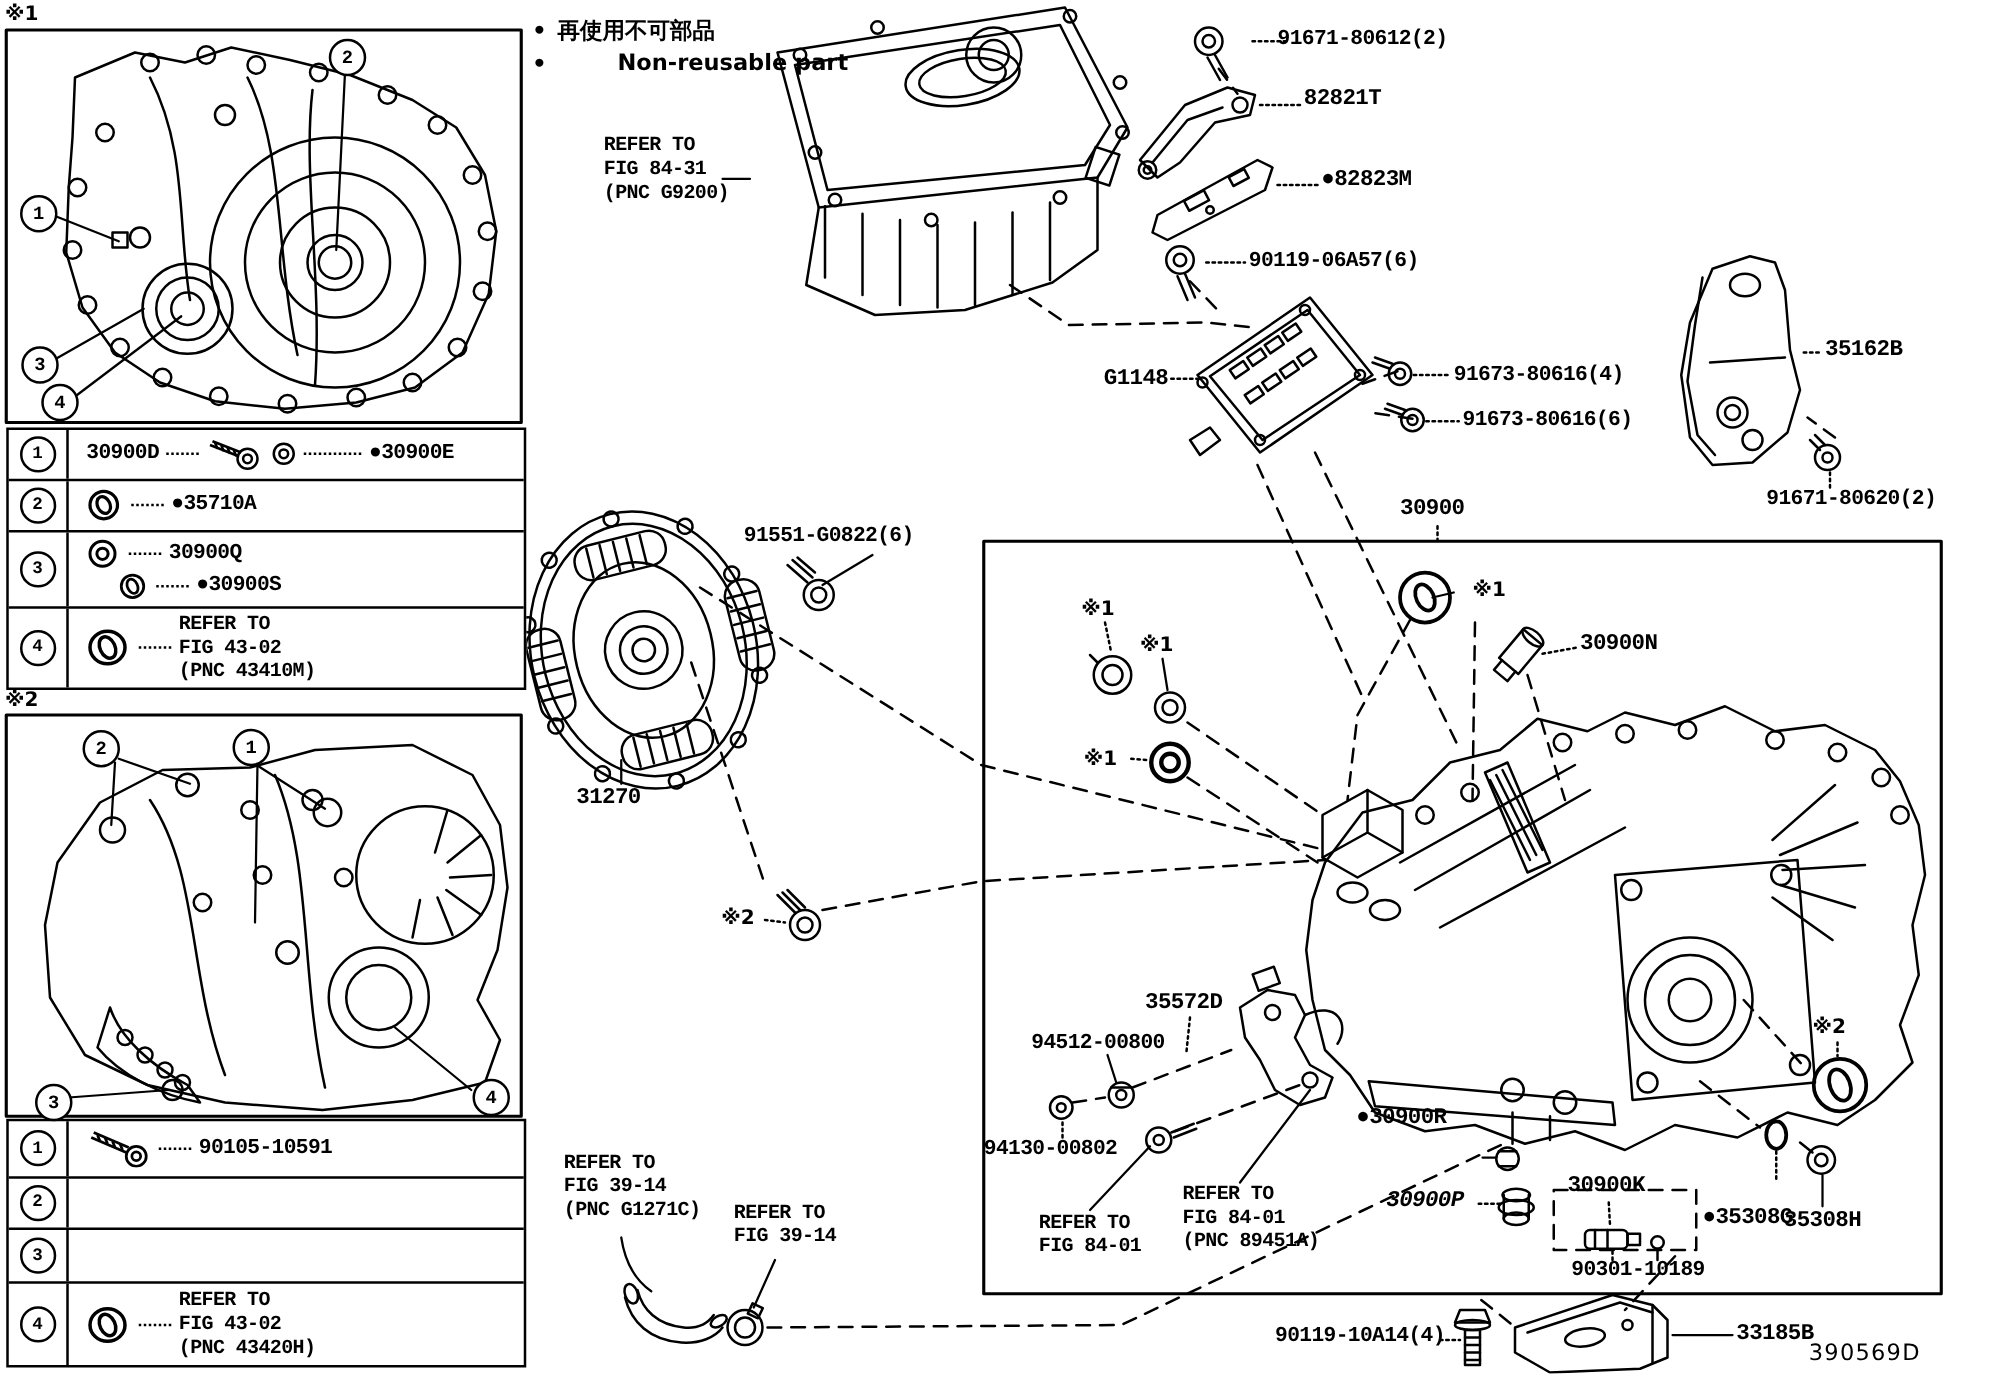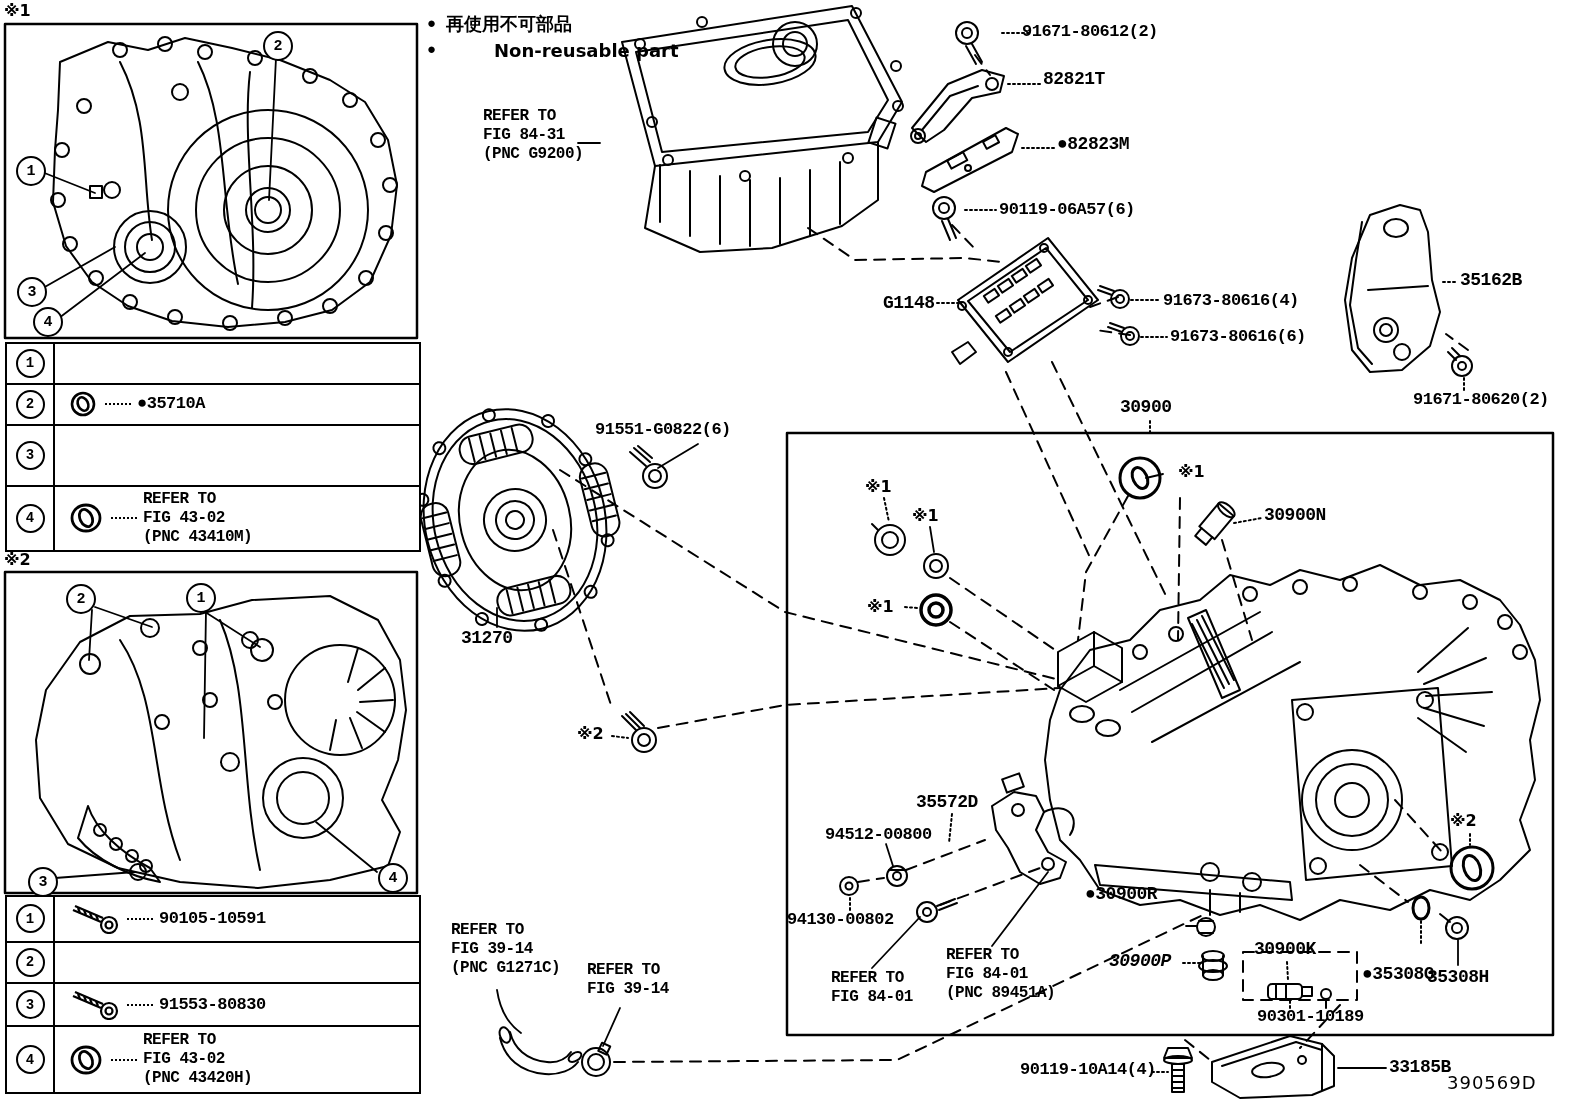--- a/index.html
+++ b/index.html
@@ -499,38 +499,73 @@
   <div class="co" style="left:186px;top:583px;">1</div>
   <div class="co" style="left:66px;top:584px;">2</div>
   <div class="co" style="left:28px;top:867px;">3</div>
   <div class="co" style="left:378px;top:863px;">4</div>
 
   <div class="tbl" style="left:5px;top:342px;width:412px;height:206px;">
     <div class="trow" style="height:40px;">
       <div class="numcell">
           <span class="ncirc">1</span>
         </div>
+      <div class="pcell">
+        <span class="ptxt">30900D</span>
+        <span class="dotlead"></span>
+        <svg class="icon" width="46" height="26" viewBox="0 0 46 26" fill="none" stroke="#000" stroke-width="2">
+          <path d="M3,6 L26,15"></path>
+            <path d="M5,3 L28,12"></path>
+            <path d="M7,4 L9,9 M12,6 L14,11 M17,8 L19,13 M22,10 L24,15"></path>
+          <circle cx="33" cy="17" r="8"></circle>
+            <circle cx="33" cy="17" r="3.5"></circle>
+        </svg>
+        <svg class="icon" width="20" height="20" viewBox="0 0 20 20" fill="none" stroke="#000" stroke-width="2">
+          <circle cx="10" cy="10" r="8"></circle>
+            <circle cx="10" cy="10" r="3.5"></circle>
+        </svg>
+        <span class="dotlead w"></span>
+        <span class="ptxt">●30900E</span>
+      </div>
     </div>
     <div class="trow" style="height:40px;">
       <div class="numcell">
           <span class="ncirc">2</span>
         </div>
       <div class="pcell">
         <svg class="icon" width="30" height="28" viewBox="0 0 30 28" fill="none" stroke="#000" stroke-width="2.6">
           <ellipse cx="14" cy="14" rx="11" ry="11"></ellipse>
             <ellipse cx="14" cy="14" rx="5" ry="7" transform="rotate(-25 14 14)"></ellipse>
         </svg>
         <span class="dotlead"></span>
         <span class="ptxt">●35710A</span>
       </div>
     </div>
     <div class="trow" style="height:61px;">
       <div class="numcell">
           <span class="ncirc">3</span>
         </div>
+      <div class="pcell col">
+        <span class="subrow">
+          <svg class="icon" width="28" height="26" viewBox="0 0 28 26" fill="none" stroke="#000" stroke-width="2.4">
+            <circle cx="13" cy="13" r="10"></circle>
+              <circle cx="13" cy="13" r="4.5"></circle>
+          </svg>
+          <span class="dotlead"></span>
+          <span class="ptxt">30900Q</span>
+        </span>
+        <span class="subrow" style="margin-left:26px;">
+          <svg class="icon" width="24" height="22" viewBox="0 0 24 22" fill="none" stroke="#000" stroke-width="2.2">
+            <circle cx="11" cy="11" r="9"></circle>
+              <ellipse cx="11" cy="11" rx="4" ry="6" transform="rotate(-25 11 11)"></ellipse>
+          </svg>
+          <span class="dotlead"></span>
+          <span class="ptxt">●30900S</span>
+        </span>
+      </div>
     </div>
     <div class="trow" style="height:65px;">
       <div class="numcell">
           <span class="ncirc">4</span>
         </div>
       <div class="pcell">
         <svg class="icon" width="36" height="34" viewBox="0 0 36 34" fill="none" stroke="#000" stroke-width="2.8">
           <ellipse cx="17" cy="17" rx="14" ry="13"></ellipse>
             <ellipse cx="17" cy="17" rx="6" ry="9" transform="rotate(-25 17 17)"></ellipse>
         </svg>
@@ -561,31 +596,20 @@
     </div>
     <div class="trow" style="height:41px;">
       <div class="numcell">
           <span class="ncirc">2</span>
         </div>
     </div>
     <div class="trow" style="height:42px;">
       <div class="numcell">
           <span class="ncirc">3</span>
         </div>
-      <div class="pcell">
-        <svg class="icon" width="52" height="30" viewBox="0 0 52 30" fill="none" stroke="#000" stroke-width="2.2">
-          <path d="M4,6 L32,18"></path>
-            <path d="M6,2 L34,14"></path>
-            <path d="M9,4 L11,9 M15,6 L17,11 M21,9 L23,14 M27,11 L29,16"></path>
-          <circle cx="40" cy="21" r="8"></circle>
-            <circle cx="40" cy="21" r="3.5"></circle>
-        </svg>
-        <span class="dotlead"></span>
-        <span class="ptxt">91553-80830</span>
-      </div>
     </div>
     <div class="trow" style="height:67px;">
       <div class="numcell">
           <span class="ncirc">4</span>
         </div>
       <div class="pcell">
         <svg class="icon" width="36" height="34" viewBox="0 0 36 34" fill="none" stroke="#000" stroke-width="2.8">
           <ellipse cx="17" cy="17" rx="14" ry="13"></ellipse>
             <ellipse cx="17" cy="17" rx="6" ry="9" transform="rotate(-25 17 17)"></ellipse>
         </svg>

